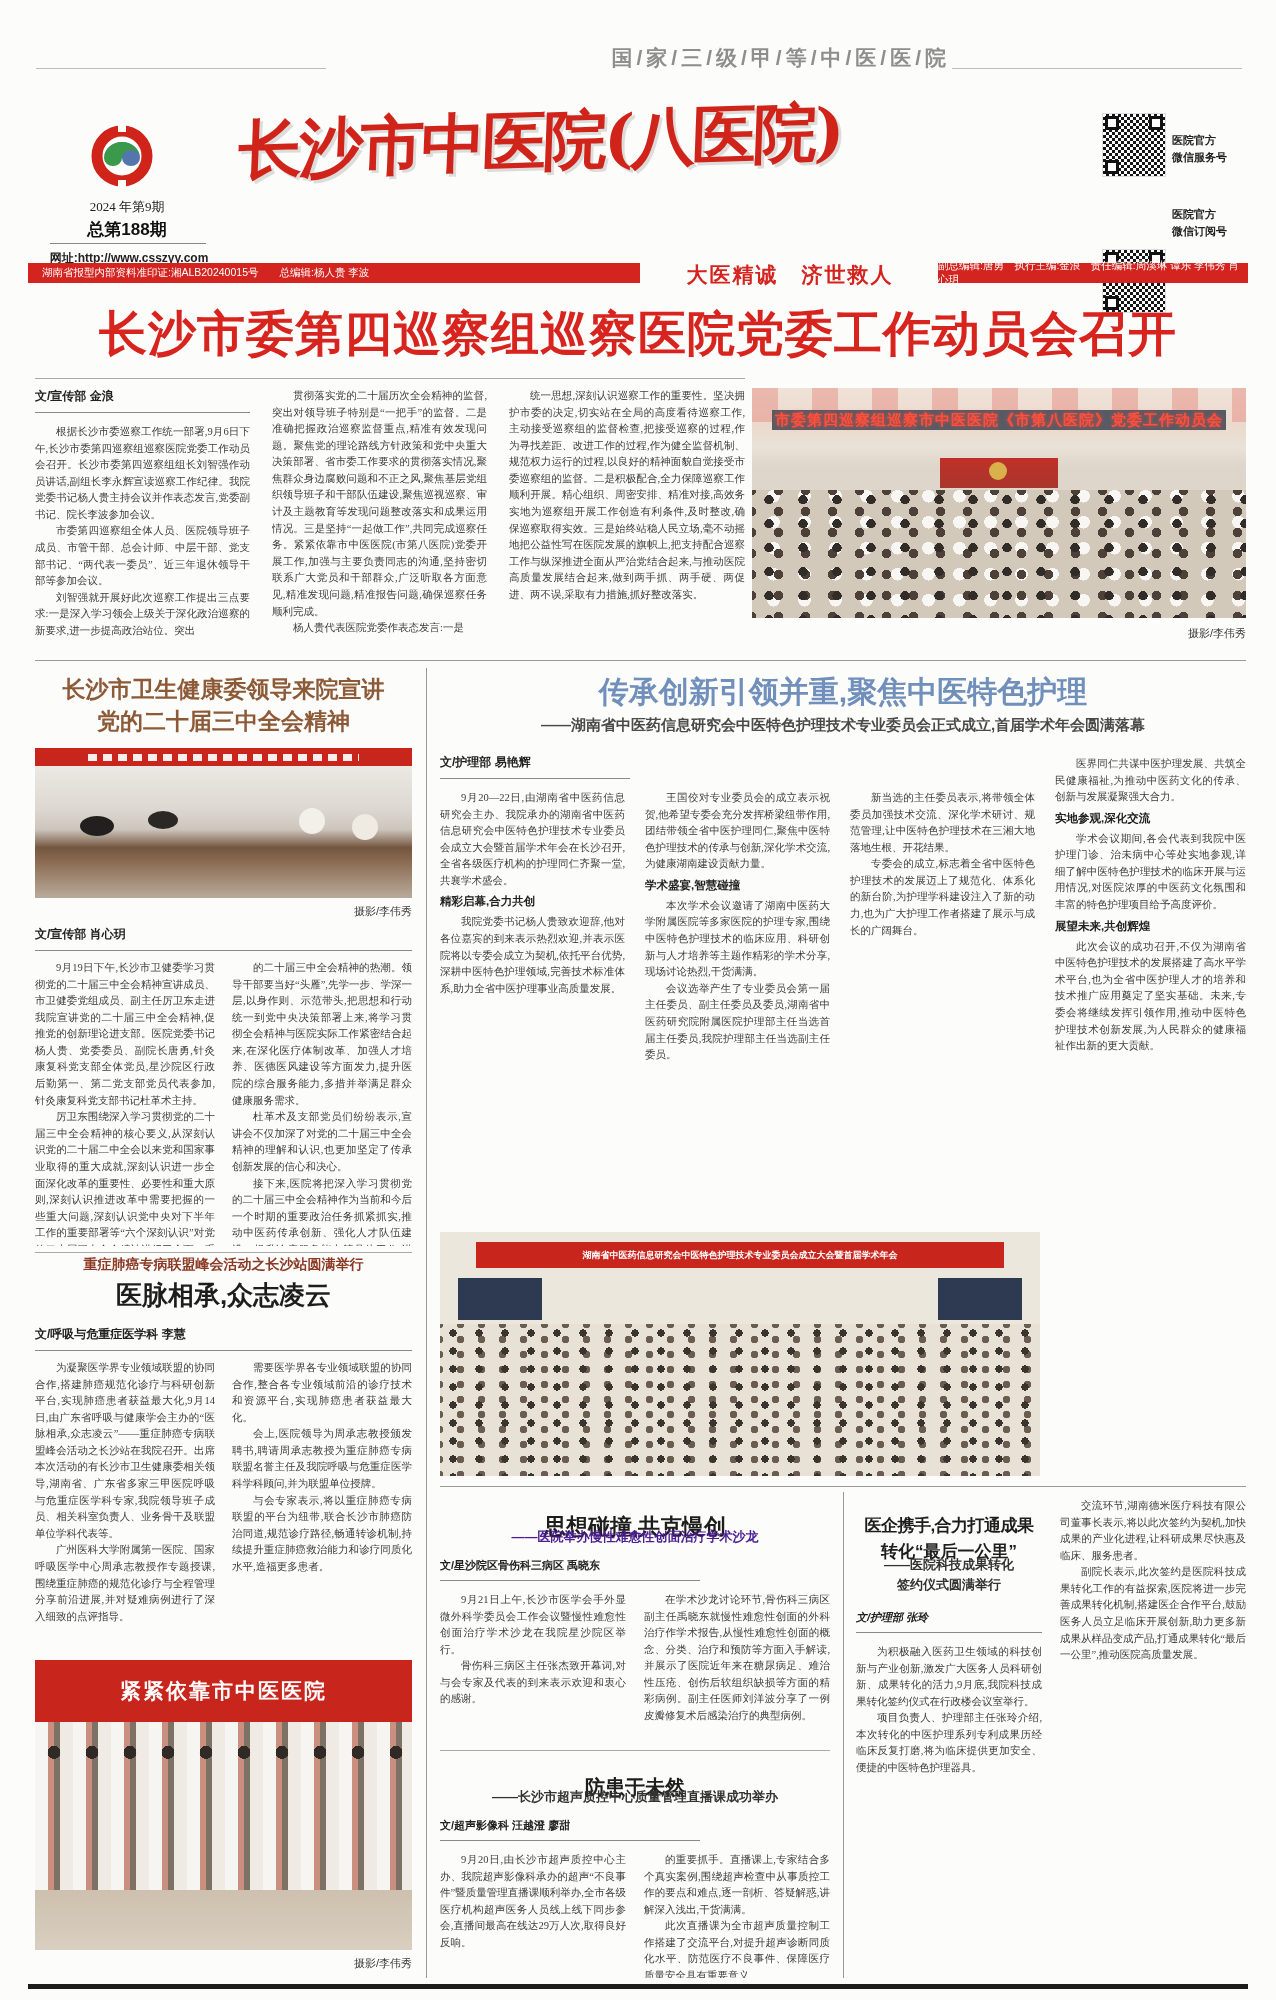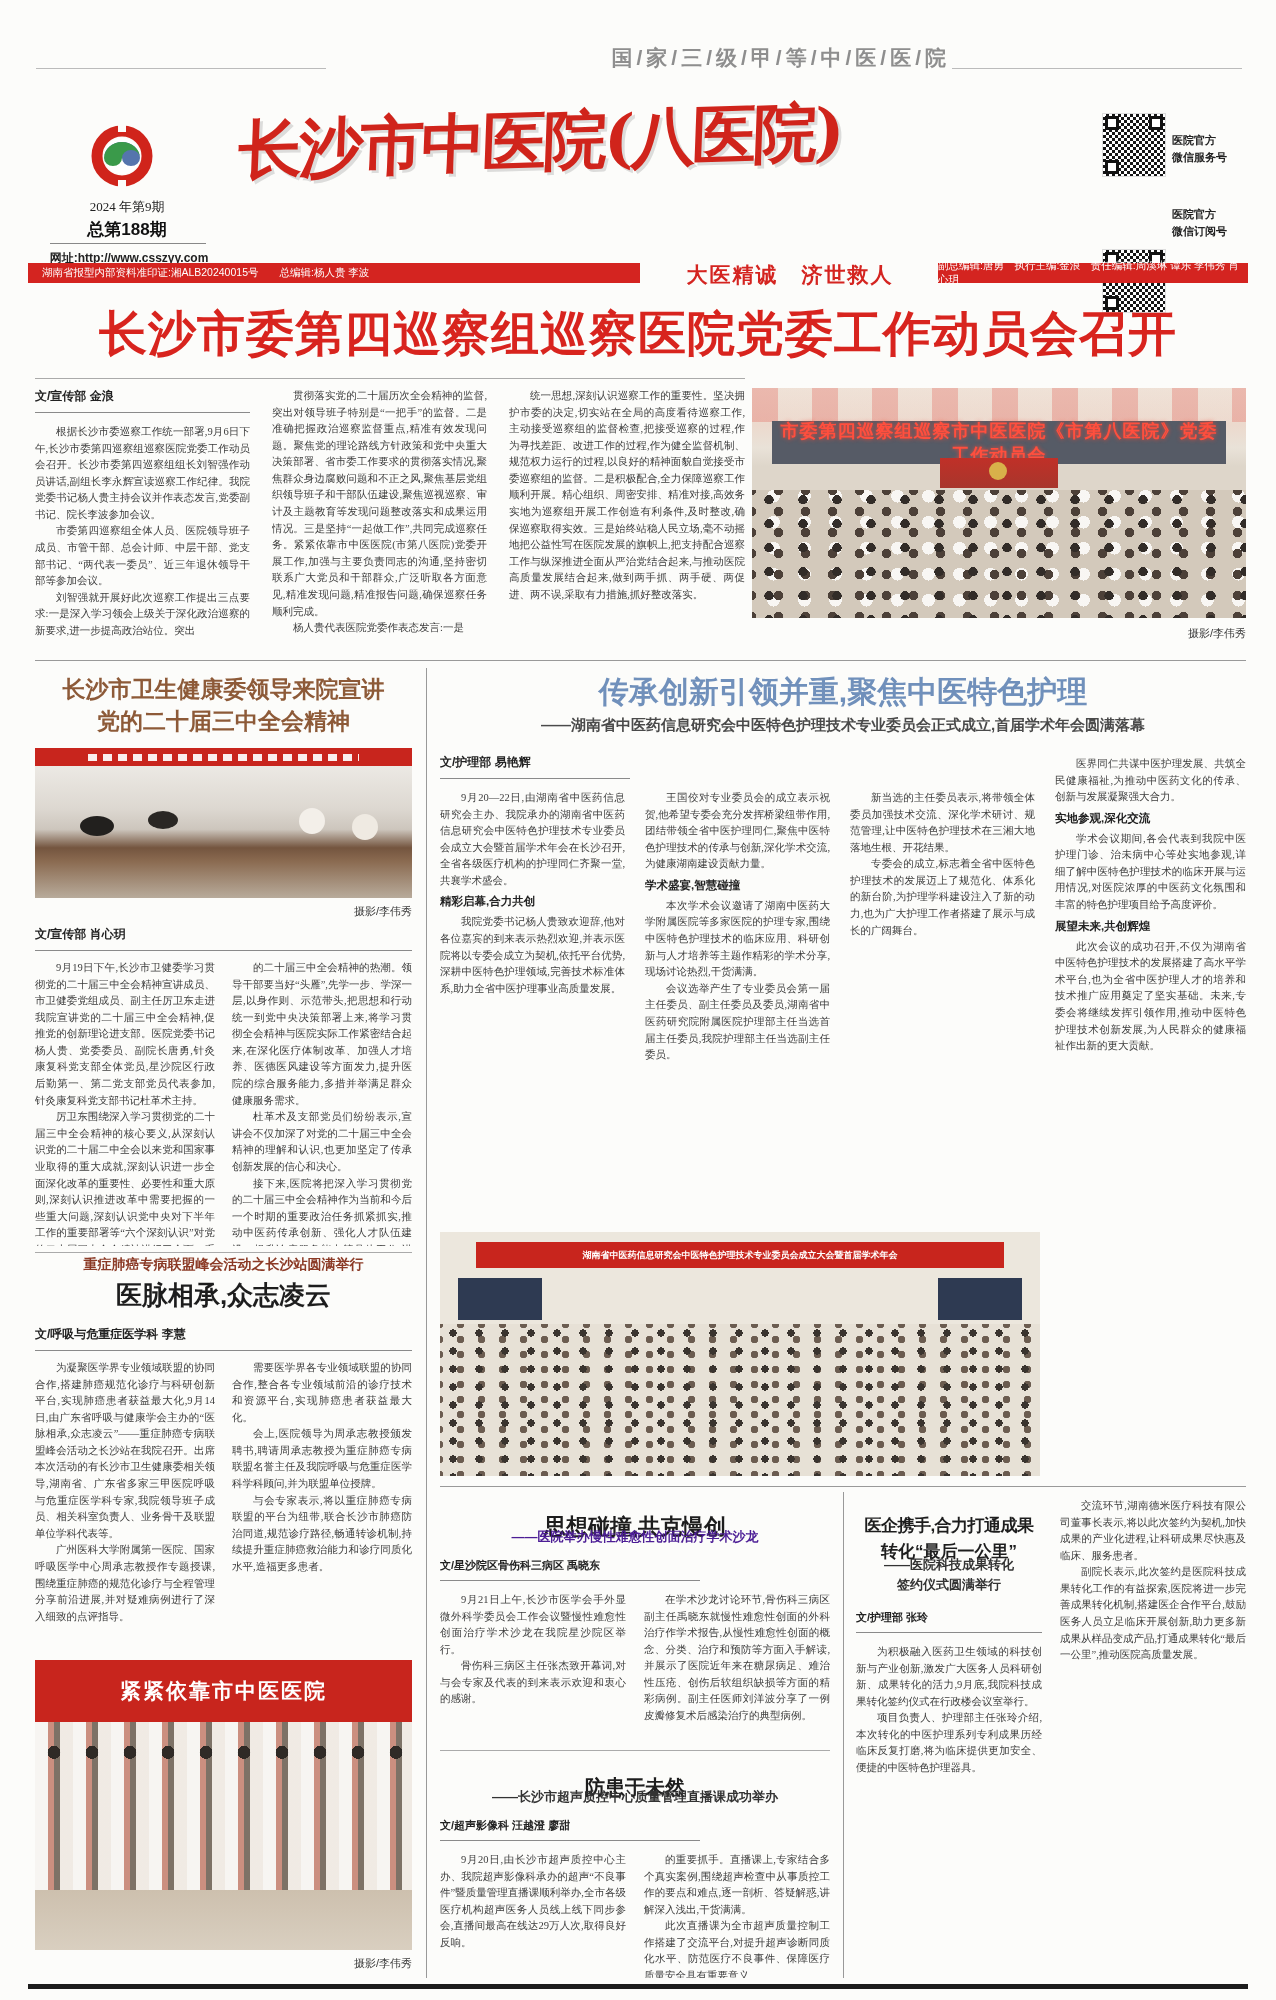--- a/index.html
+++ b/index.html
@@ -132,21 +132,21 @@
   <div class="abs bodytext" style="left:272px;top:388px;width:215px;height:262px;">
       <p>贯彻落实党的二十届历次全会精神的监督,突出对领导班子特别是“一把手”的监督。二是准确把握政治巡察监督重点,精准有效发现问题。聚焦党的理论路线方针政策和党中央重大决策部署、省市委工作要求的贯彻落实情况,聚焦群众身边腐败问题和不正之风,聚焦基层党组织领导班子和干部队伍建设,聚焦巡视巡察、审计及主题教育等发现问题整改落实和成果运用情况。三是坚持“一起做工作”,共同完成巡察任务。紧紧依靠市中医医院(市第八医院)党委开展工作,加强与主要负责同志的沟通,坚持密切联系广大党员和干部群众,广泛听取各方面意见,精准发现问题,精准报告问题,确保巡察任务顺利完成。</p>
       <p>杨人贵代表医院党委作表态发言:一是</p>
     </div>
   <div class="abs bodytext" style="left:509px;top:388px;width:236px;height:262px;">
       <p>统一思想,深刻认识巡察工作的重要性。坚决拥护市委的决定,切实站在全局的高度看待巡察工作,主动接受巡察组的监督检查,把接受巡察的过程,作为寻找差距、改进工作的过程,作为健全监督机制、规范权力运行的过程,以良好的精神面貌自觉接受市委巡察组的监督。二是积极配合,全力保障巡察工作顺利开展。精心组织、周密安排、精准对接,高效务实地为巡察组开展工作创造有利条件,及时整改,确保巡察取得实效。三是始终站稳人民立场,毫不动摇地把公益性写在医院发展的旗帜上,把支持配合巡察工作与纵深推进全面从严治党结合起来,与推动医院高质量发展结合起来,做到两手抓、两手硬、两促进、两不误,采取有力措施,抓好整改落实。</p>
     </div>
 
   <div class="photo" style="left:752px;top:388px;width:494px;height:230px;background:linear-gradient(180deg,#efe3d8 0%,#ecd9cd 16%,#e9e2d8 26%,#ded6ca 34%);">
     <div style="position:absolute;left:0;right:0;top:0;height:34px;background:repeating-linear-gradient(90deg,rgba(228,120,110,.4) 0 26px,rgba(240,220,210,.2) 26px 60px);"></div>
-    <div class="led-strip" style="top:33px;height:43px;font-size:18px;letter-spacing:1px;">市委第四巡察组巡察市中医医院《市第八医院》党委工作动员会</div>
+    <div class="led-strip" style="top:22px;height:20px;font-size:15px;letter-spacing:1px;">市委第四巡察组巡察市中医医院《市第八医院》党委工作动员会</div>
     <div style="position:absolute;left:38%;top:70px;width:24%;height:30px;background:linear-gradient(180deg,#c03028,#a8362c);"></div>
     <div style="position:absolute;left:48%;top:74px;width:18px;height:18px;border-radius:50%;background:#d8b14a;"></div>
     <div class="crowd" style="top:102px;"></div>
   </div>
   <div class="abs caption" style="left:1096px;top:626px;width:150px;">摄影/李伟秀</div>
 
   <div class="abs hairline" style="left:35px;top:660px;width:1211px;border-color:#999;"></div>
   <div class="abs vline" style="left:426px;top:668px;height:1310px;"></div>
 
   <div class="abs h-brown" style="left:35px;top:674px;width:377px;">长沙市卫生健康委领导来院宣讲</div>
@@ -277,21 +277,21 @@
       <p>此次直播课为全市超声质量控制工作搭建了交流平台,对提升超声诊断同质化水平、防范医疗不良事件、保障医疗质量安全具有重要意义。</p>
     </div>
 
   <div class="abs vline" style="left:843px;top:1492px;height:486px;"></div>
 
   <div class="abs h-black" style="left:856px;top:1498px;width:186px;font-size:17px;letter-spacing:-0.5px;">医企携手,合力打通成果</div>
   <div class="abs h-black" style="left:856px;top:1524px;width:186px;font-size:17px;">转化“最后一公里”</div>
   <div class="abs sub-gray" style="left:856px;top:1556px;width:186px;font-size:13px;color:#333;">——医院科技成果转化</div>
   <div class="abs sub-gray" style="left:856px;top:1576px;width:186px;font-size:13px;color:#333;">签约仪式圆满举行</div>
   <div class="abs" style="left:856px;top:1610px;width:186px;">
-    <div class="byline-block" style="font-size:11px;">文/护理部 张玲</div>
+    <div class="byline-block" style="font-size:11px;font-style:italic;">文/护理部 张玲</div>
   </div>
   <div class="abs bodytext" style="left:856px;top:1644px;width:186px;height:334px;">
       <p>为积极融入医药卫生领域的科技创新与产业创新,激发广大医务人员科研创新、成果转化的活力,9月底,我院科技成果转化签约仪式在行政楼会议室举行。</p>
       <p>项目负责人、护理部主任张玲介绍,本次转化的中医护理系列专利成果历经临床反复打磨,将为临床提供更加安全、便捷的中医特色护理器具。</p>
     </div>
   <div class="abs bodytext" style="left:1060px;top:1498px;width:186px;height:480px;">
       <p>交流环节,湖南德米医疗科技有限公司董事长表示,将以此次签约为契机,加快成果的产业化进程,让科研成果尽快惠及临床、服务患者。</p>
       <p>副院长表示,此次签约是医院科技成果转化工作的有益探索,医院将进一步完善成果转化机制,搭建医企合作平台,鼓励医务人员立足临床开展创新,助力更多新成果从样品变成产品,打通成果转化“最后一公里”,推动医院高质量发展。</p>
     </div>
 

